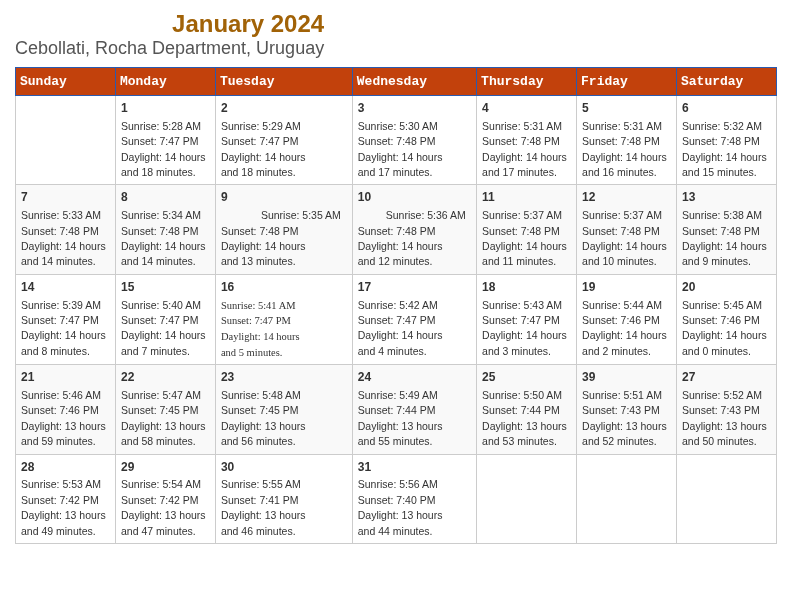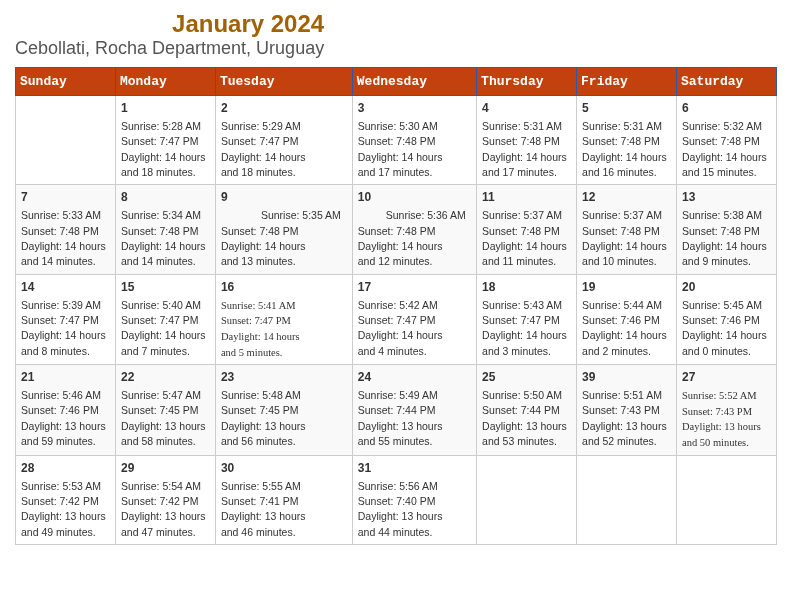--- a/index.html
+++ b/index.html
@@ -216,21 +216,21 @@
 Daylight: 13 hours
 and 55 minutes.</span></td>
         <td><span class="day-num">25</span><span class="day-info" style="white-space: pre-line;">Sunrise: 5:50 AM
 Sunset: 7:44 PM
 Daylight: 13 hours
 and 53 minutes.</span></td>
         <td><span class="day-num">39</span><span class="day-info" style="white-space: pre-line;">Sunrise: 5:51 AM
 Sunset: 7:43 PM
 Daylight: 13 hours
 and 52 minutes.</span></td>
-        <td><span class="day-num">27</span><span class="day-info" style="white-space: pre-line; font-family: Liberation Serif, serif;">Sunrise: 5:52 AM
+        <td><span class="day-num">27</span><span class="day-info" style="white-space: pre-line;">Sunrise: 5:52 AM
 Sunset: 7:43 PM
 Daylight: 13 hours
 and 50 minutes.</span></td>
       </tr>
       <tr>
         <td><span class="day-num">28</span><span class="day-info" style="white-space: pre-line;">Sunrise: 5:53 AM
 Sunset: 7:42 PM
 Daylight: 13 hours
 and 49 minutes.</span></td>
         <td><span class="day-num">29</span><span class="day-info" style="white-space: pre-line;">Sunrise: 5:54 AM

